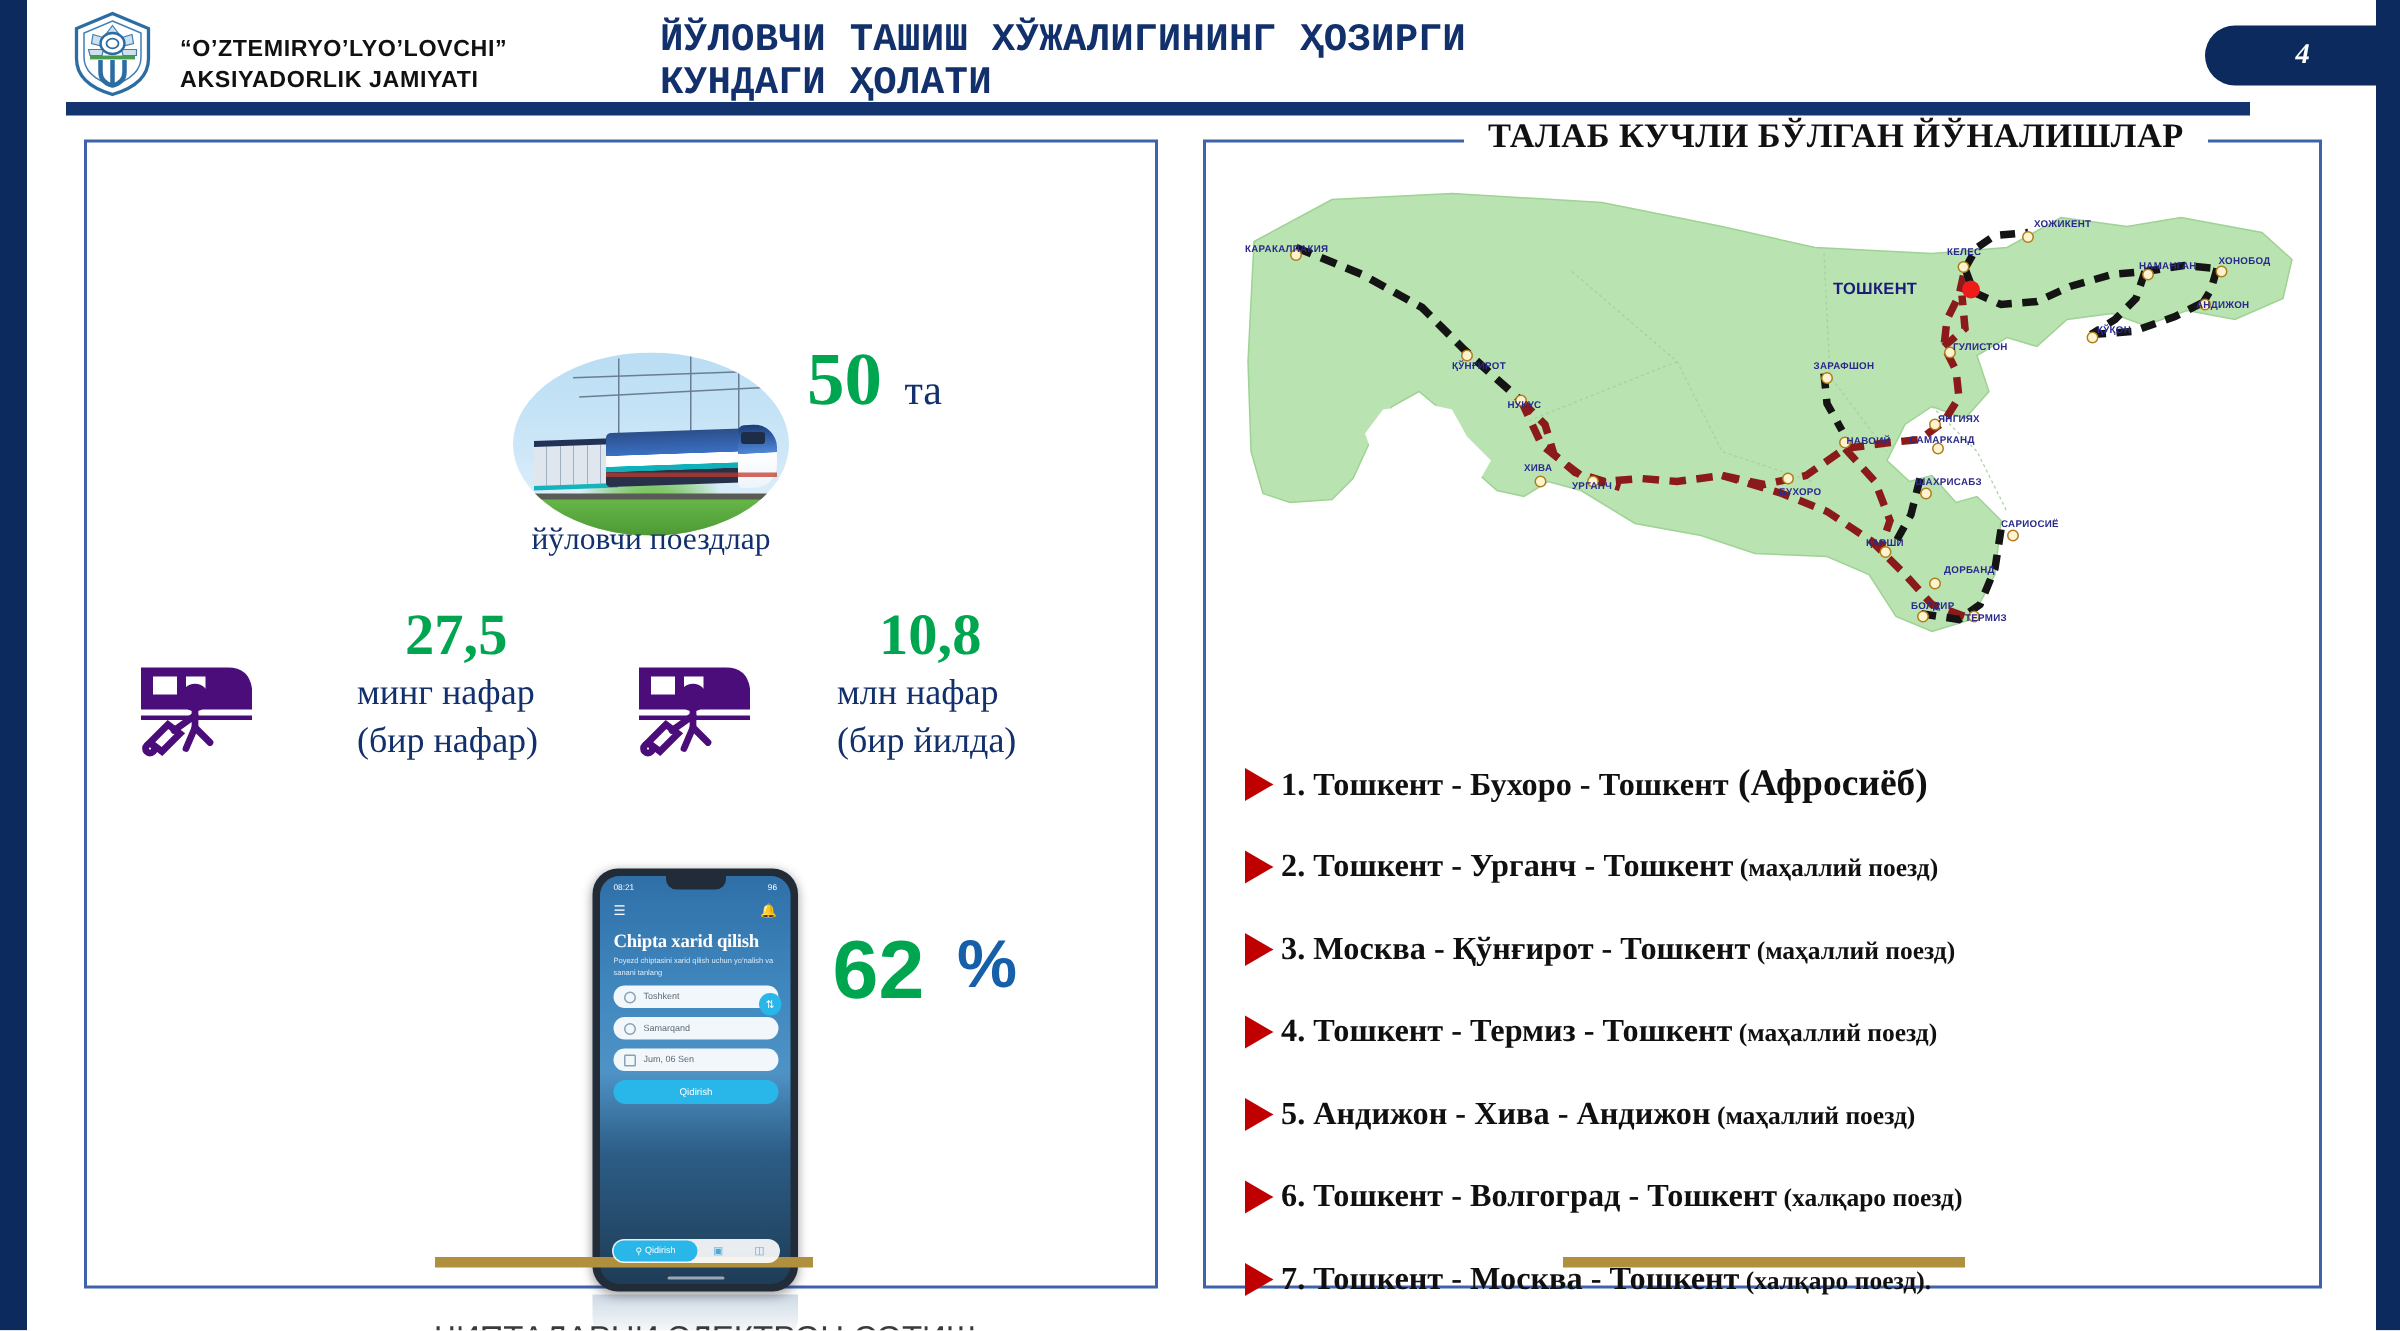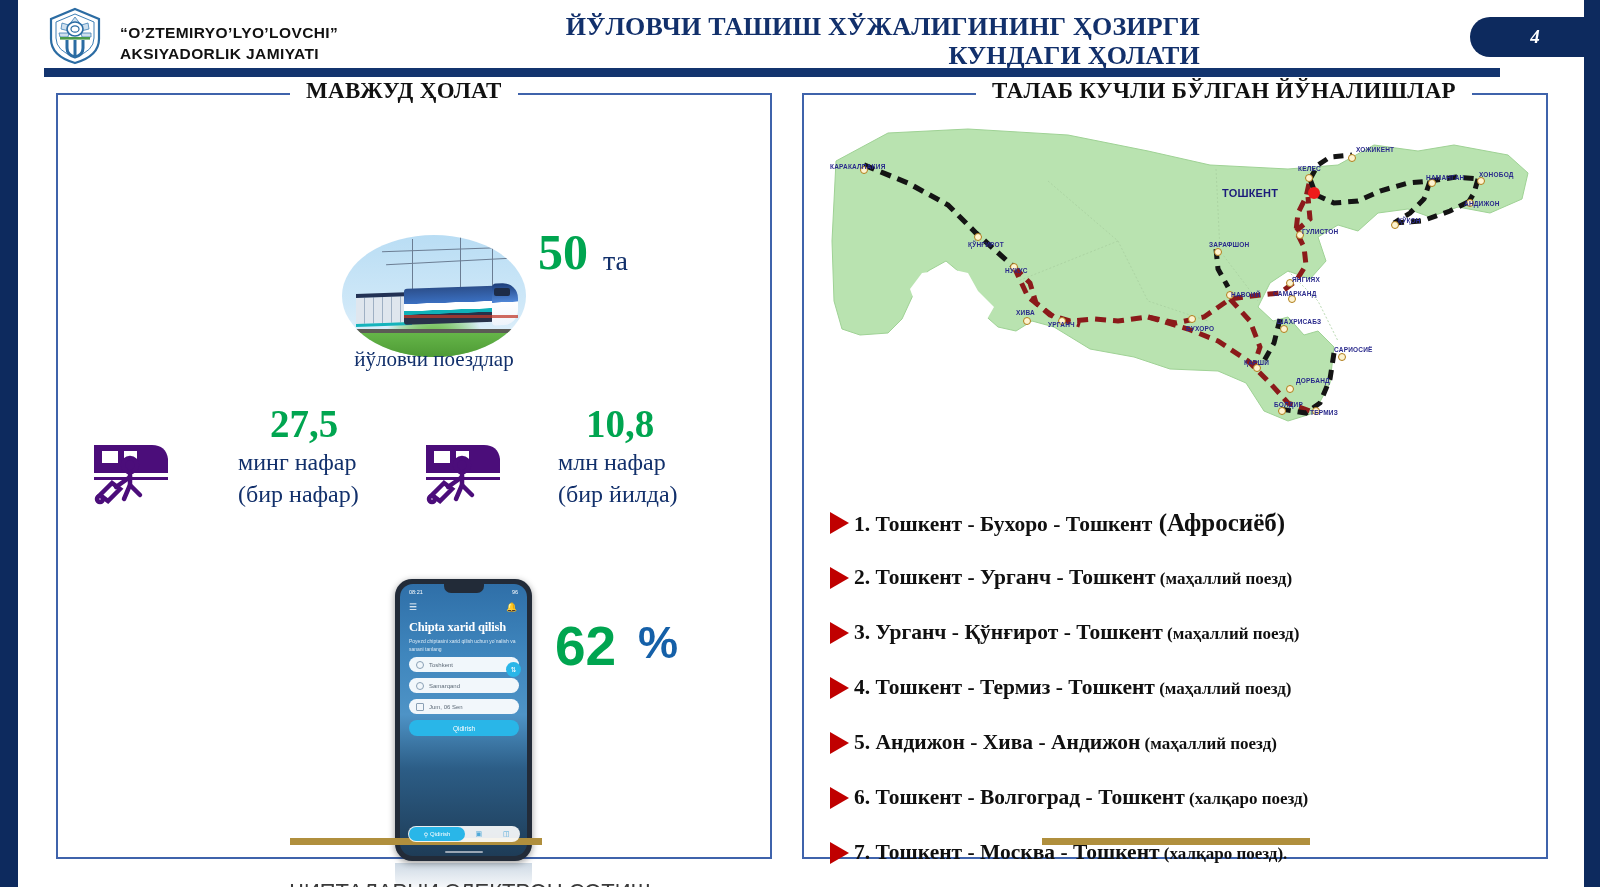--- a/index.html
+++ b/index.html
@@ -15,22 +15,22 @@
   
   .edge-left{position:absolute;left:0;top:0;width:18px;height:887px;background:#0d2a5e;}
   .edge-right{position:absolute;right:0;top:0;width:16px;height:887px;background:#0d2a5e;}
 
   
   .header{position:absolute;left:0;top:0;width:1272px;height:72px;}
   .logo{position:absolute;left:44px;top:6px;width:62px;height:60px;}
   .org{position:absolute;left:120px;top:22px;
        font-family:"Liberation Sans", sans-serif;
        font-weight:bold;font-size:15.5px;color:#111;letter-spacing:.4px;line-height:1.38;}
-  .title{position:absolute;left:440px;top:12px;width:760px;text-align:right;
-         font-family:Liberation Serif, serif;font-weight:bold;
+  .title{position:absolute;left:440px;top:12px;width:760px;text-align:left;
+         font-family:Liberation Mono, monospace;font-weight:bold;
          font-size:26px;line-height:1.12;color:#12306b;letter-spacing:.2px;}
   .pagebadge{position:absolute;left:1470px;top:17px;width:130px;height:40px;
              background:#0d2a5e;border-radius:20px 0 0 20px;
              color:#fff;font-family:"Liberation Serif", serif;font-style:italic;
              font-weight:bold;font-size:19px;display:flex;align-items:center;justify-content:center;}
   .headrule{position:absolute;left:44px;top:68px;width:1456px;height:9px;background:#13346e;}
 
   
   .panel{position:absolute;border:2px solid #3f63ab;background:#fff;}
   .panel-left{left:56px;top:93px;width:712px;height:762px;}
@@ -179,21 +179,20 @@
     <div class="title">
       <div>ЙЎЛОВЧИ ТАШИШ ХЎЖАЛИГИНИНГ ҲОЗИРГИ</div>
       <div>КУНДАГИ ҲОЛАТИ</div>
     </div>
 
     <div class="pagebadge">4</div>
     <div class="headrule"></div>
   </div>
 
   <div class="panel panel-left">
-    <div class="panel-title" style="left:232px;">МАВЖУД ҲОЛАТ</div>
 
     <div class="train-photo">
       <div class="tp-wire" style="left:70px;top:4px;width:1.4px;height:50px;"></div>
       <div class="tp-wire" style="left:118px;top:2px;width:1.4px;height:52px;"></div>
       <div class="tp-wire" style="left:150px;top:6px;width:1.4px;height:46px;"></div>
       <div class="tp-wire" style="left:40px;top:14px;width:130px;height:1.2px;transform:rotate(-2deg);"></div>
       <div class="tp-wire" style="left:44px;top:26px;width:124px;height:1.2px;transform:rotate(-3deg);"></div>
       <div class="tp-ground"></div>
       <div class="tp-rail"></div>
       <div class="tp-cars"></div>
@@ -418,21 +417,21 @@
         <div class="route">
           <div class="tri"></div>
           <div class="rtext"><span>1.</span><span> Тошкент - Бухоро - Тошкент</span><span class="rnote lg">  (Афросиёб)</span></div>
         </div>
         <div class="route">
           <div class="tri"></div>
           <div class="rtext"><span>2.</span><span> Тошкент - Урганч - Тошкент</span><span class="rnote">  (маҳаллий поезд)</span></div>
         </div>
         <div class="route">
           <div class="tri"></div>
-          <div class="rtext"><span>3.</span><span> Урганч - Қўнғирот - Тошкент</span><span class="rnote">  (маҳаллий поезд)</span></div>
+          <div class="rtext"><span>3.</span><span> Москва - Қўнғирот - Тошкент</span><span class="rnote">  (маҳаллий поезд)</span></div>
         </div>
         <div class="route">
           <div class="tri"></div>
           <div class="rtext"><span>4.</span><span> Тошкент - Термиз - Тошкент</span><span class="rnote">  (маҳаллий поезд)</span></div>
         </div>
         <div class="route">
           <div class="tri"></div>
           <div class="rtext"><span>5.</span><span> Андижон - Хива - Андижон</span><span class="rnote">  (маҳаллий поезд)</span></div>
         </div>
         <div class="route">

